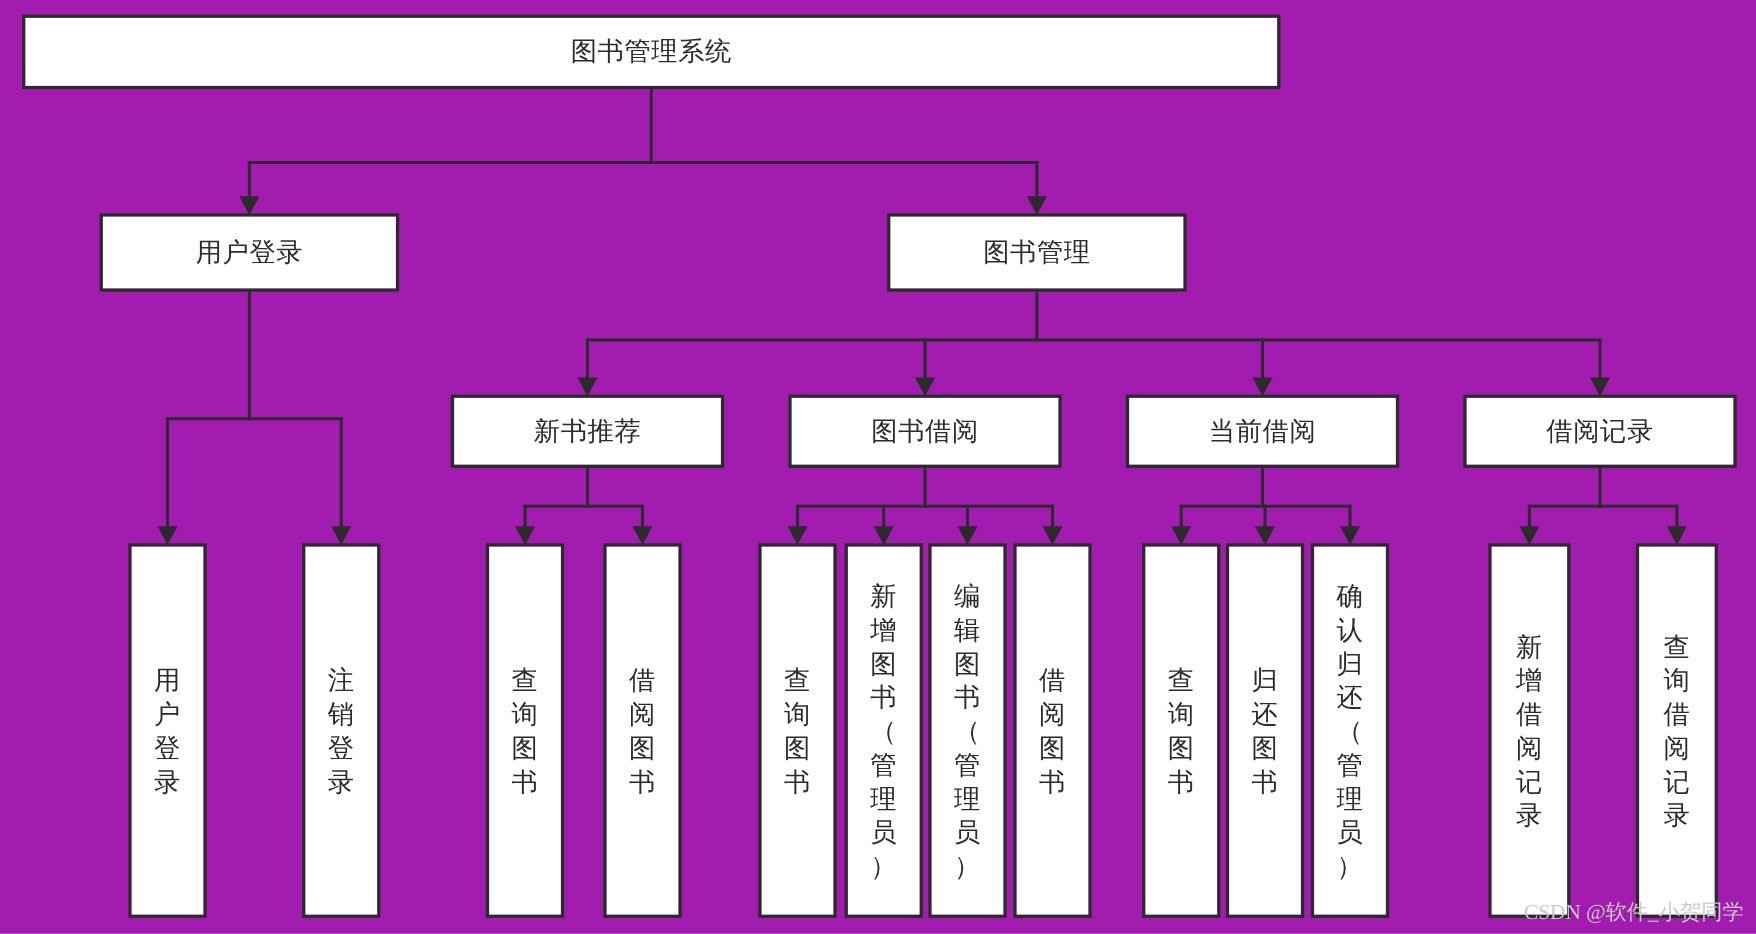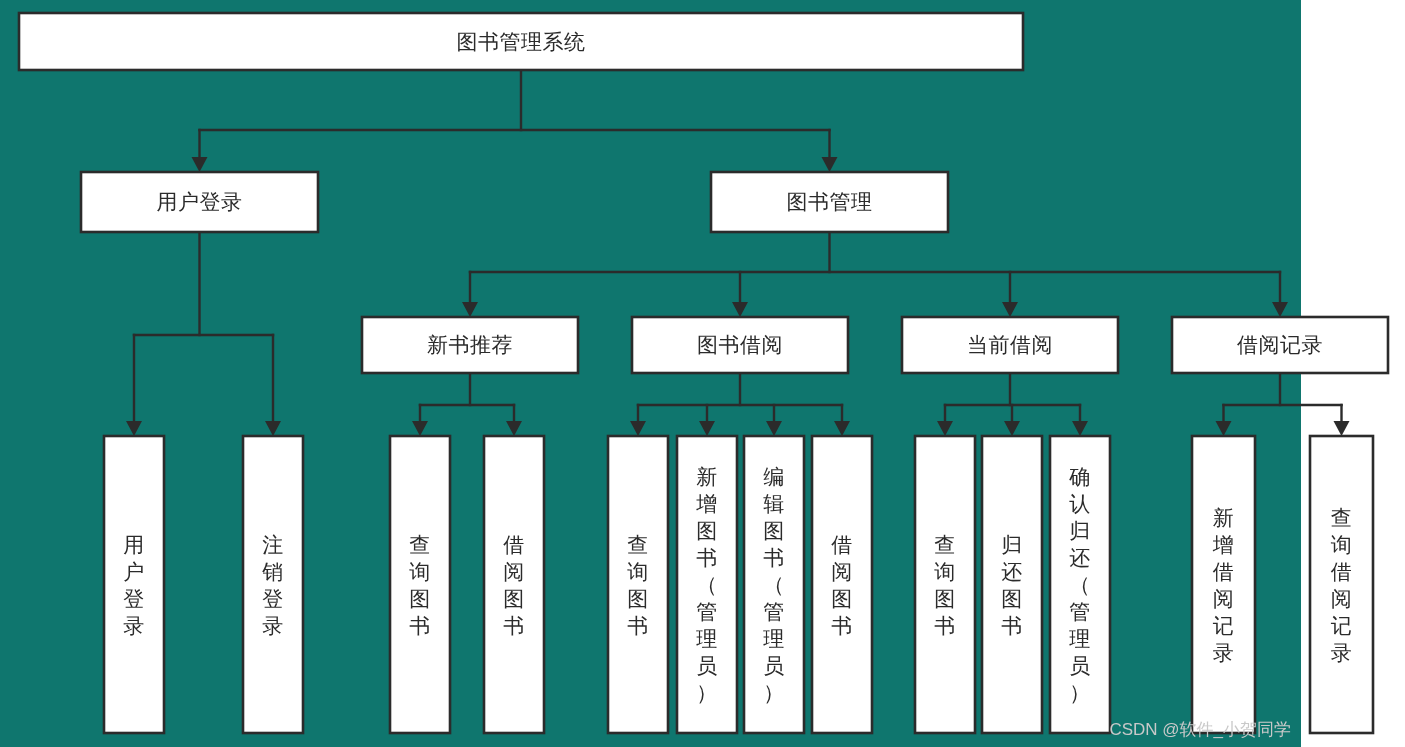--- a/index.html
+++ b/index.html
@@ -8,23 +8,23 @@
     background: #ffffff;
   }
   body {
     width: 1405px;
     height: 747px;
     font-family: "DejaVu Sans", "Liberation Sans", sans-serif;
     overflow: hidden;
   }
   #diagram-root {
     position: relative;
-    width: 1301px;
+    width: 1405px;
     height: 747px;
-    background: #0f766e;
+    background: #a21caf;
   }
   svg.diagram-canvas {
     position: absolute;
     top: 0;
     left: 0;
     width: 1405px;
     height: 747px;
     display: block;
   }
   .node-box {
@@ -54,21 +54,21 @@
     font-family: "DejaVu Sans", "Liberation Sans", sans-serif;
     font-size: 21px;
     fill: #2b2b2b;
     text-anchor: middle;
     letter-spacing: 0.5px;
   }
   .watermark {
     position: absolute;
     right: 10px;
     bottom: 6px;
-    font-family: Liberation Sans, sans-serif;
+    font-family: Liberation Serif, serif;
     font-size: 17px;
     color: #c9c9c9;
     white-space: nowrap;
     pointer-events: none;
   }
 </style>
 </head>
 <body>
 
 <div id="diagram-root">

